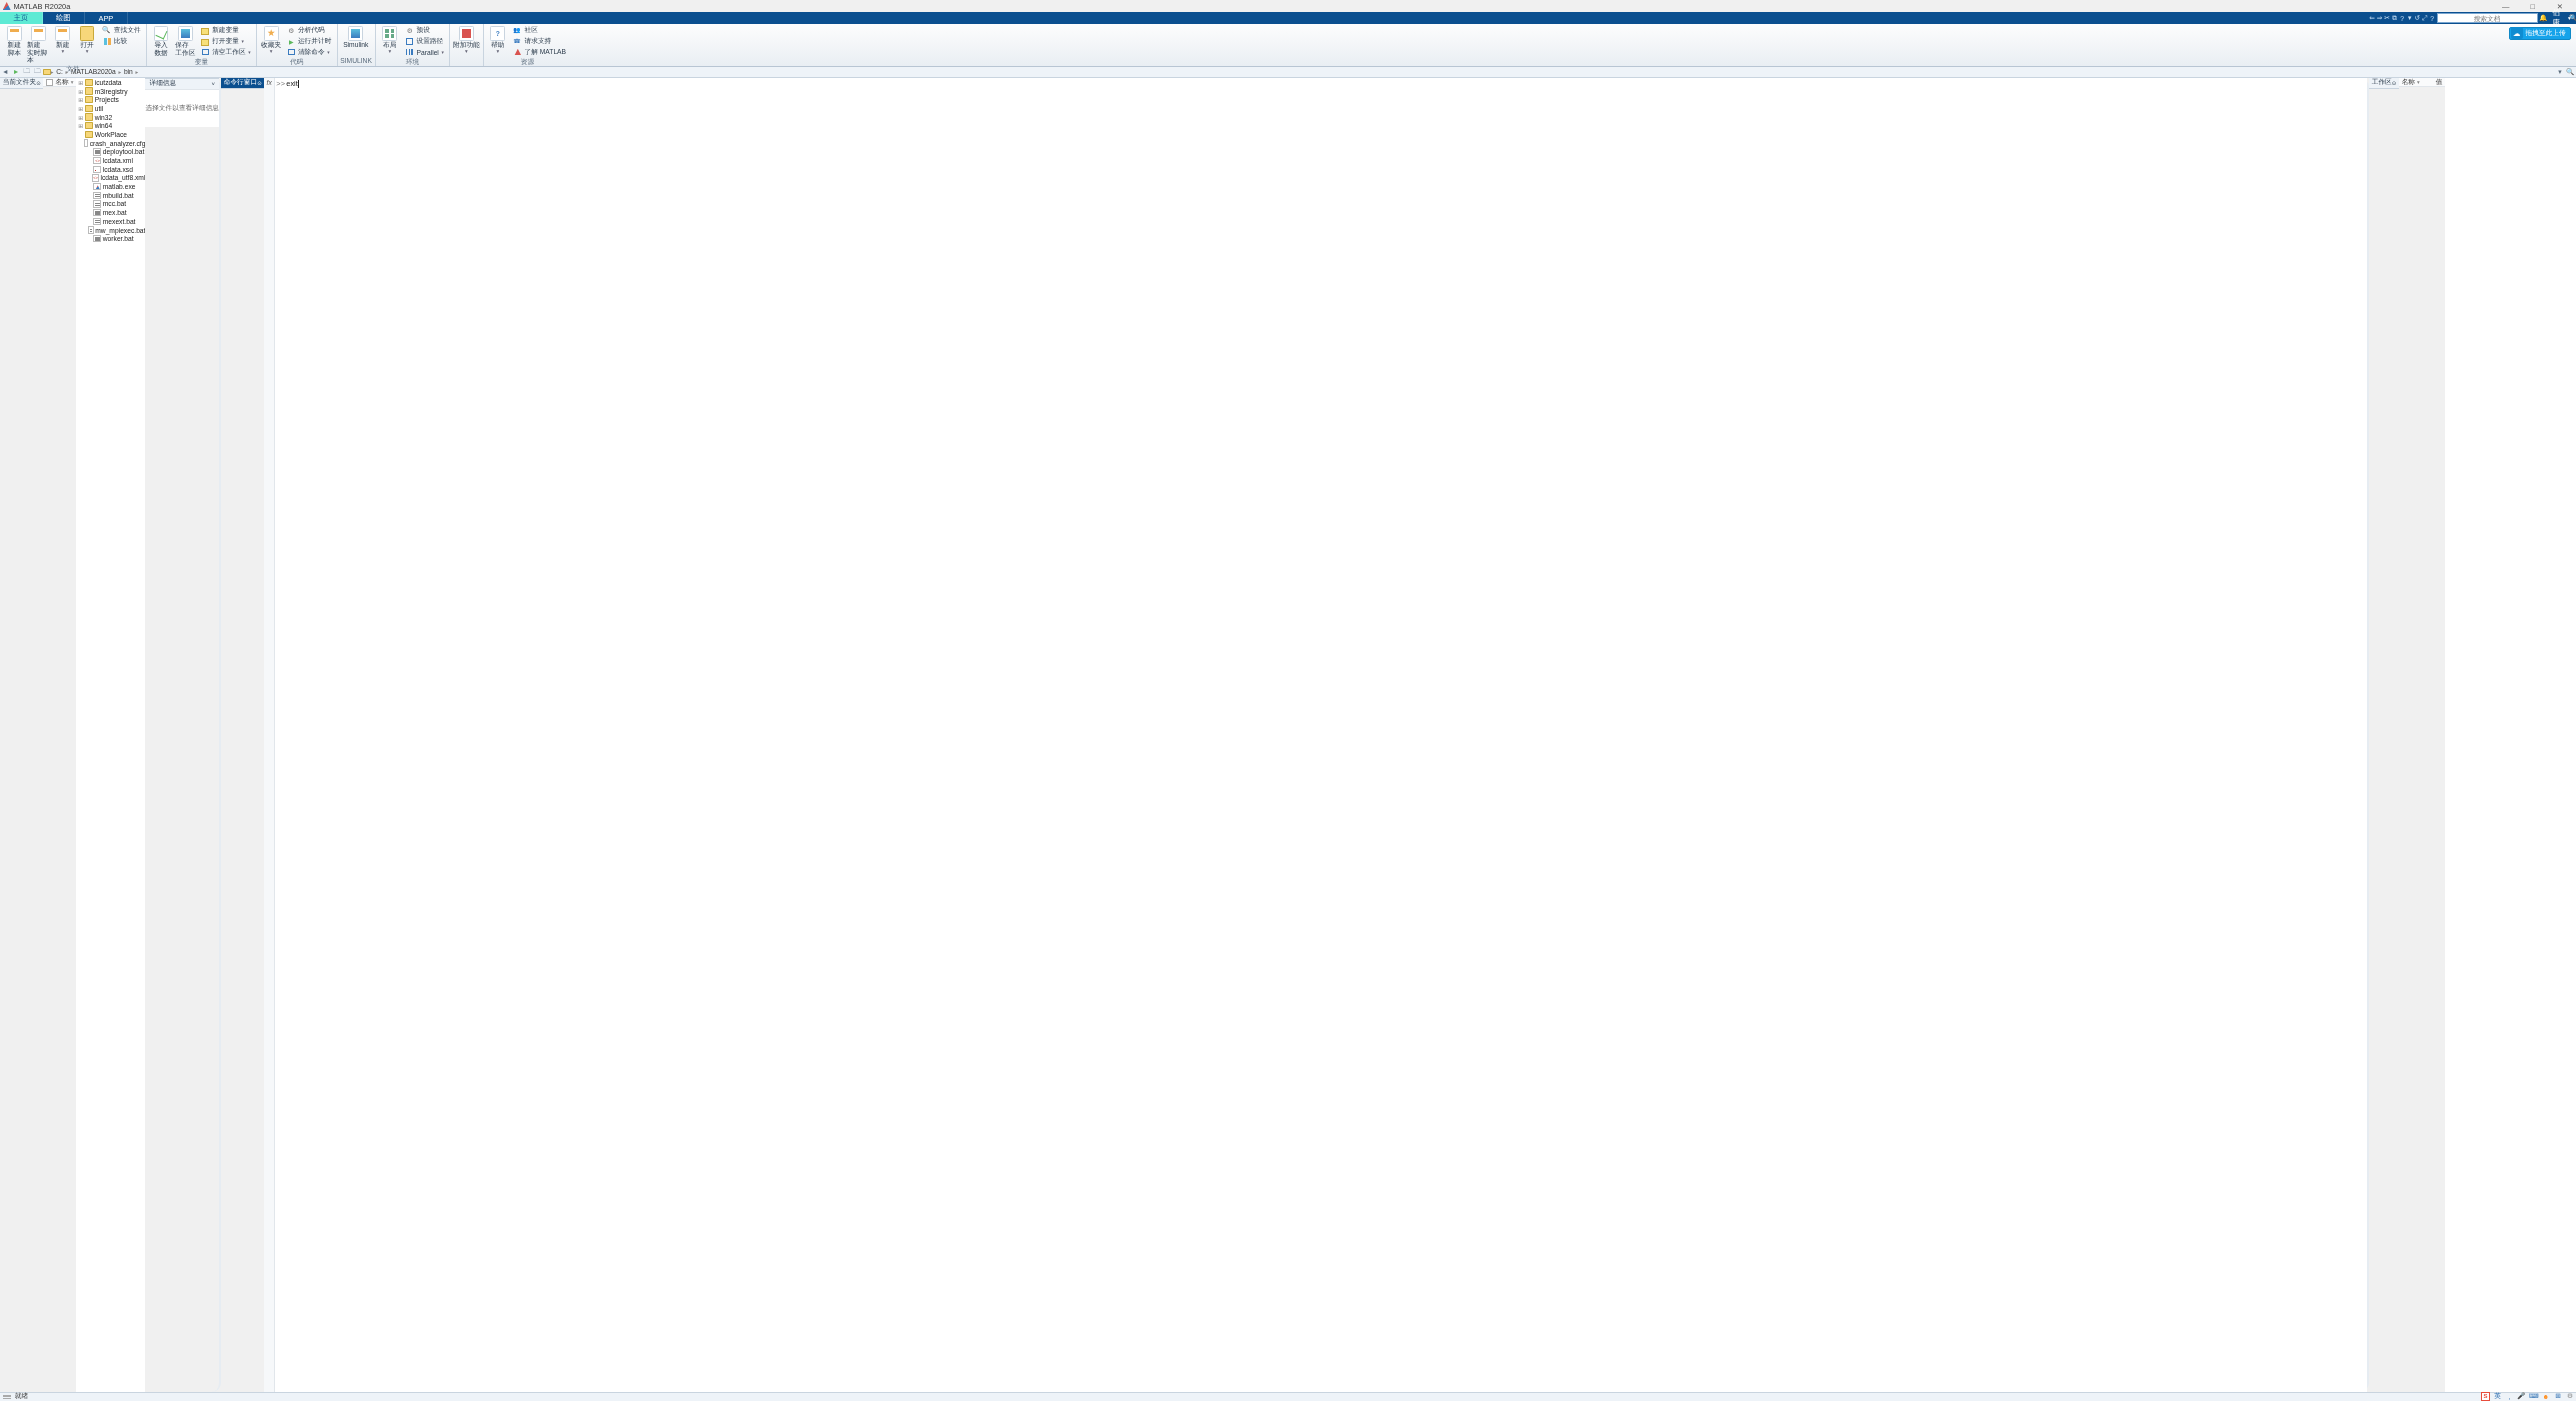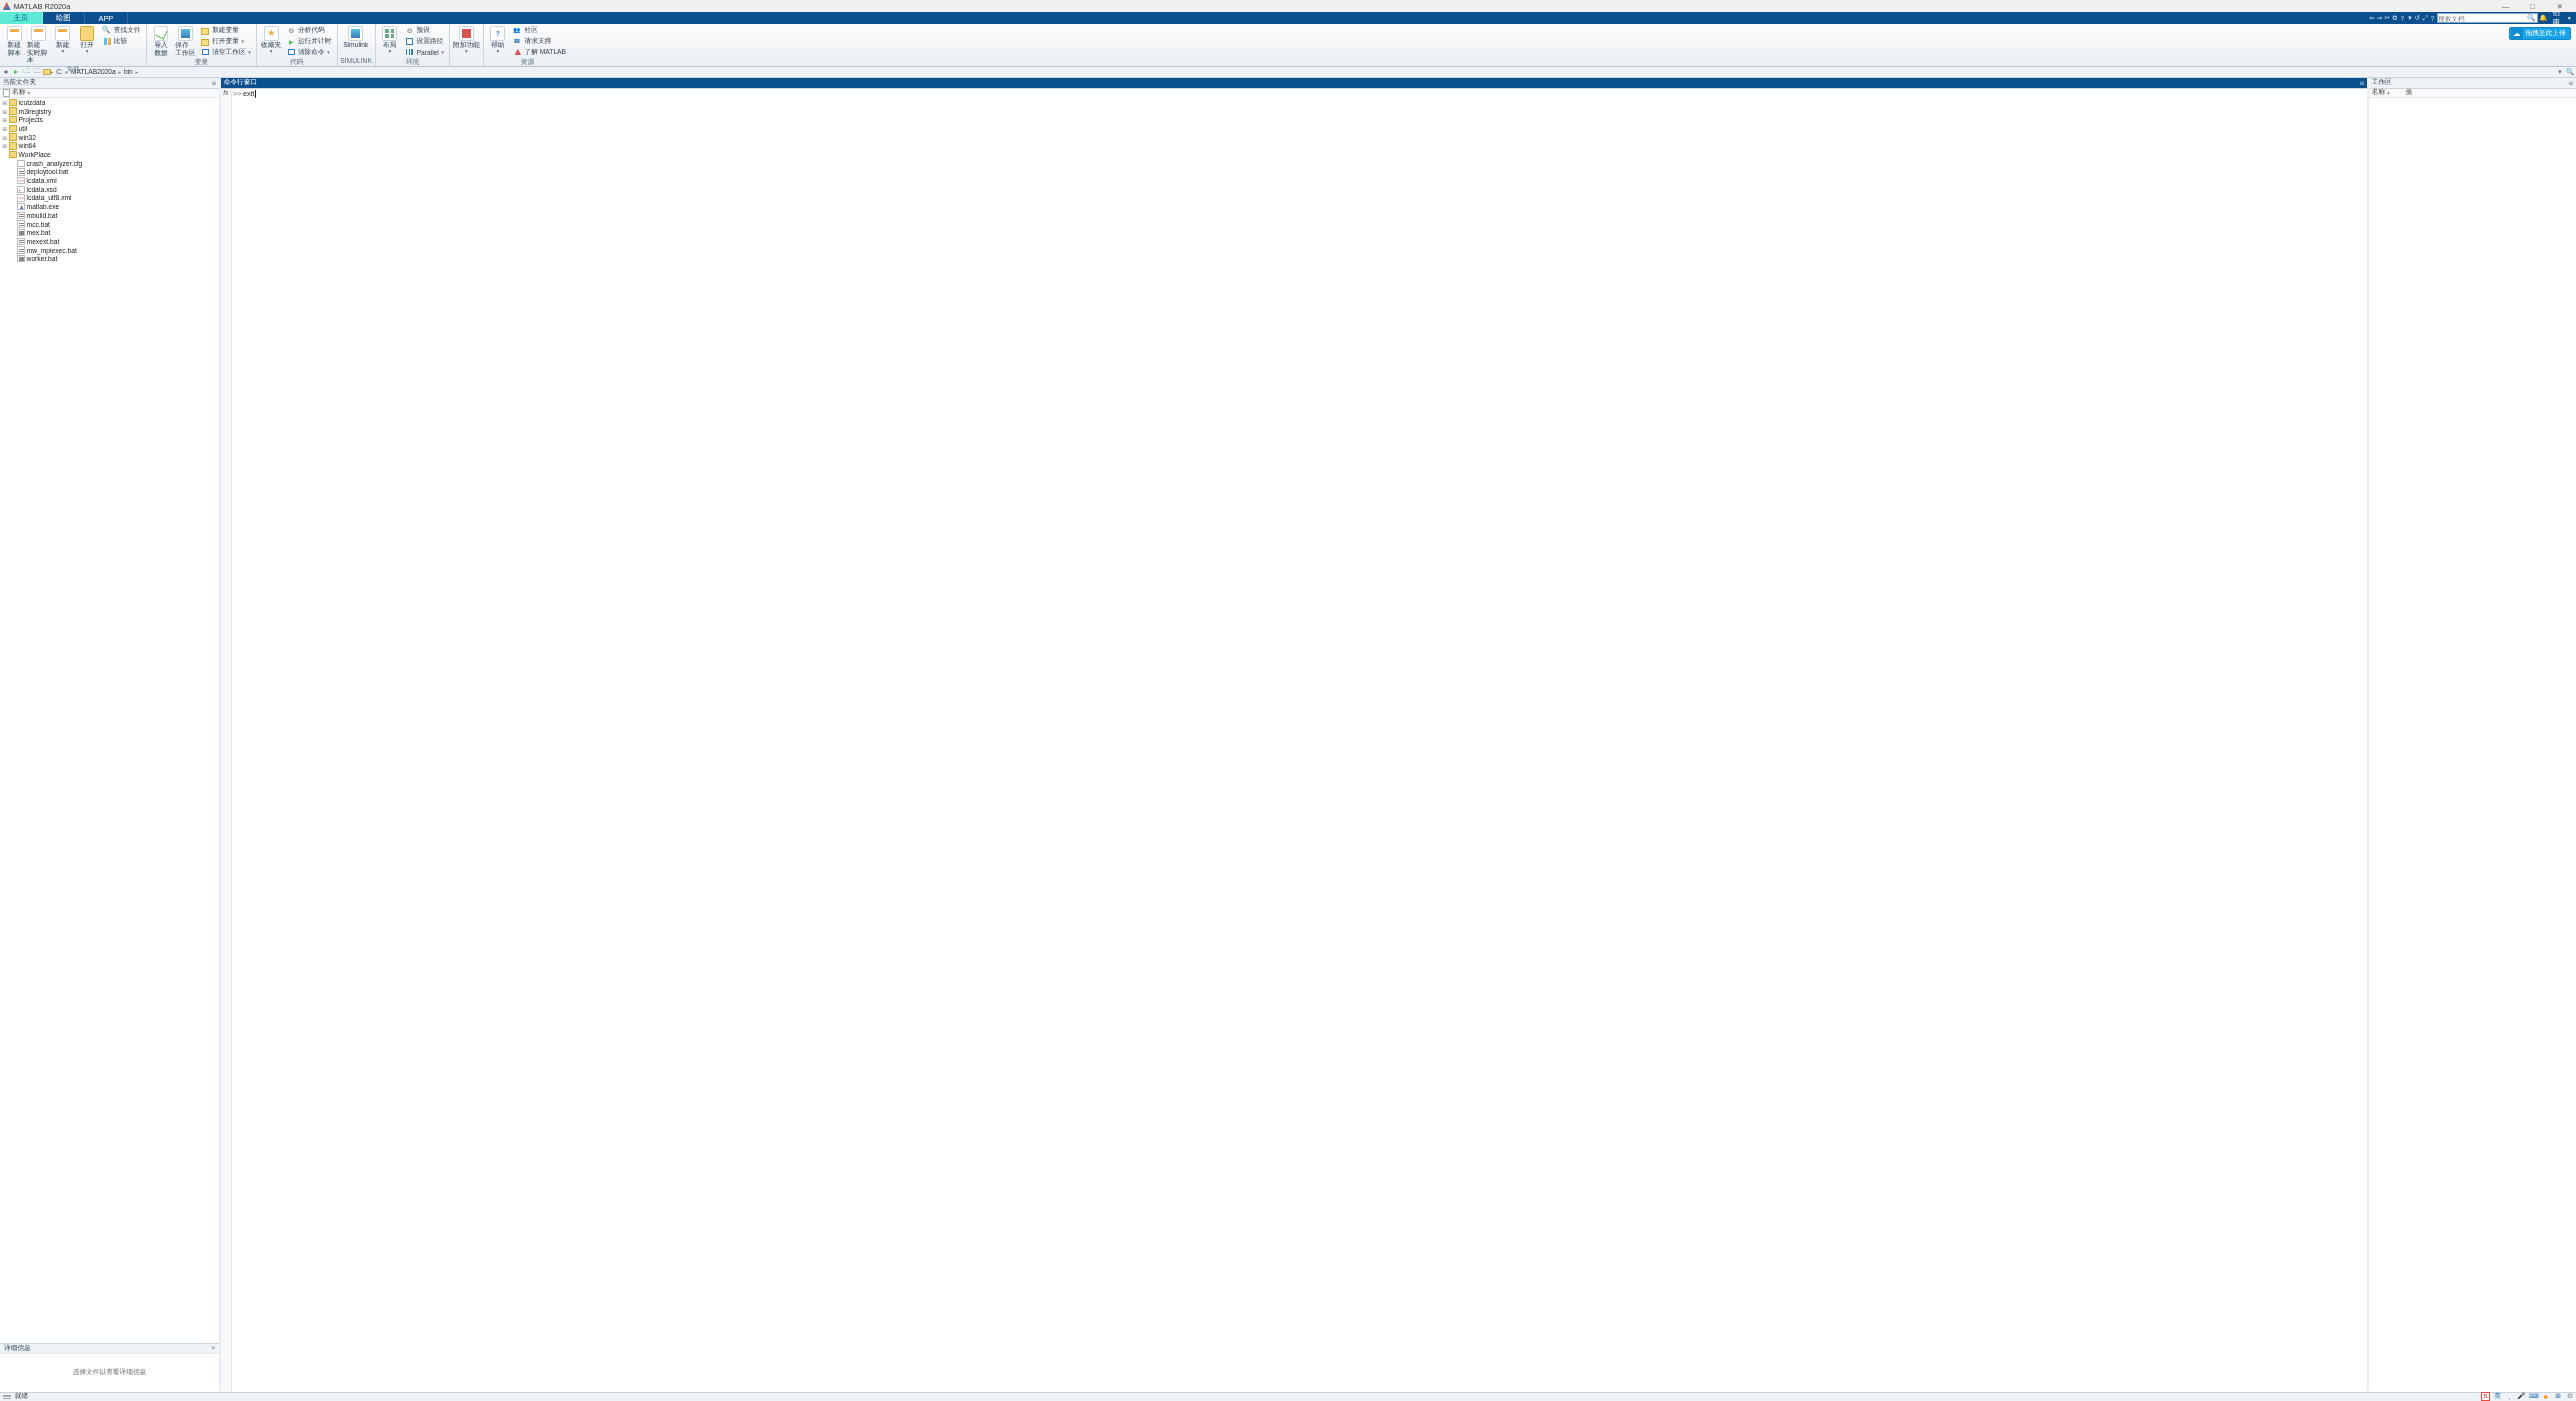--- a/index.html
+++ b/index.html
@@ -12,21 +12,21 @@
 .titlebar .spacer { flex: 1; }
 .titlebar .winbtn { width: 27px; text-align: center; color: #555; cursor: default; font-size: 7.4px; }
 
 
 .tabstrip { height: 12px; background: #0b4f8f; display: flex; align-items: stretch; font-size: 7.4px; color: #fff; position: relative; }
 .tabstrip .tab { padding: 0 13.4px; display: flex; align-items: center; border-right: 0.7px solid rgba(255,255,255,.15); cursor: default; }
 .tabstrip .tab.active { background: #5eead4; color: #0b4f8f; }
 .tabstrip .right { margin-left: auto; display: flex; align-items: center; gap: 1.3px; padding-right: 1.3px; }
 .tabstrip .qicon { width: 12px; height: 12px; display: flex; align-items: center; justify-content: center; color: #cde3f7; font-size: 6.7px; }
 .tabstrip .search { width: 101px; height: 10.7px; background: #fff; border: 0.7px solid #7aa6cf; display: flex; align-items: center; }
-.tabstrip .search input { flex:1; border:0; outline:0; font-size:6.7px; padding:0 0; color:#888; background:transparent; }
+.tabstrip .search input { flex:1; border:0; outline:0; font-size:6.7px; padding:0 8px; color:#888; background:transparent;margin-left:28px; }
 .tabstrip .search .mag { width:10.7px; color:#0b4f8f; text-align:center; font-size:6.7px; }
 .tabstrip .bell { width: 9.4px; text-align:center; color:#fff; font-size:6.7px; }
 .tabstrip .user { padding: 0 4px; color:#fff; font-size:7.4px; display:flex; align-items:center; gap:8px; }
 
 
 .ribbon { height: 43px; background: linear-gradient(#fdfdfd,#e9eef3); border-bottom:0.7px solid #b8c5d3; display:flex; position:relative; }
 .rgroup { border-right:0.7px solid #c9d4df; display:flex; flex-direction:column; padding: 0.7px 2.7px; }
 .rgroup .items { flex:1; display:flex; align-items:flex-start; gap:1.3px; }
 .rgroup .lbl { height:8px; text-align:center; font-size:6.7px; color:#5a6b7c; }
 .rbtn-large { width:23px; display:flex; flex-direction:column; align-items:center; font-size:6.7px; color:#2a3a4a; padding:1.3px 0; line-height:1.1; cursor:default; }
@@ -66,21 +66,21 @@
 .addrbar .navbtn.green{color:#5cb85c;}
 .addrbar .crumb { padding:0 2.7px; display:flex; align-items:center; gap:2px; cursor:default; }
 .addrbar .sep { color:#888; font-size:5.4px; }
 .addrbar .foldic{width:8px;height:6.7px;background:#f7d77a;border:0.7px solid #c9a93a;border-radius:0.7px;}
 .addrbar .spacer{flex:1;}
 .addrbar .mag { width:10.7px;text-align:center;color:#3a7bbf; }
 
 
 .workspace { position:absolute; left:0; right:0; top:78px; bottom:9.4px; display:flex; font-size:7.4px; }
 
-.panel { display:flex; flex-direction:column; min-width:0;border-radius:9px; }
+.panel { display:flex; flex-direction:row; min-width:0;border-radius:9px; }
 .panelhdr { height:10.7px; background:#eef3f8; border-bottom:0.7px solid #c9d4df; display:flex; align-items:center; font-size:6.7px; color:#2a3a4a; padding:0 2.7px; }
 .panelhdr.active { background:#0b4f8f; color:#fff; }
 .panelhdr .spacer{flex:1;}
 .panelhdr .dd{font-size:5.4px;cursor:default;}
 .colhdr { height:9.4px; background:#fafbfc; border-bottom:0.7px solid #e1e6eb; display:flex; align-items:center; font-size:6.7px; color:#333; }
 .colhdr .c { padding:0 2.7px; display:flex; align-items:center; gap:2px; }
 .colhdr .c .sic{width:7.4px;height:7.4px;border:0.7px solid #aaa;background:#fff;}
 
 .left { width:221px; border-right:2.7px solid #e6ecf2; }
 .left-body { flex:1; overflow:auto; background:#fff; }

